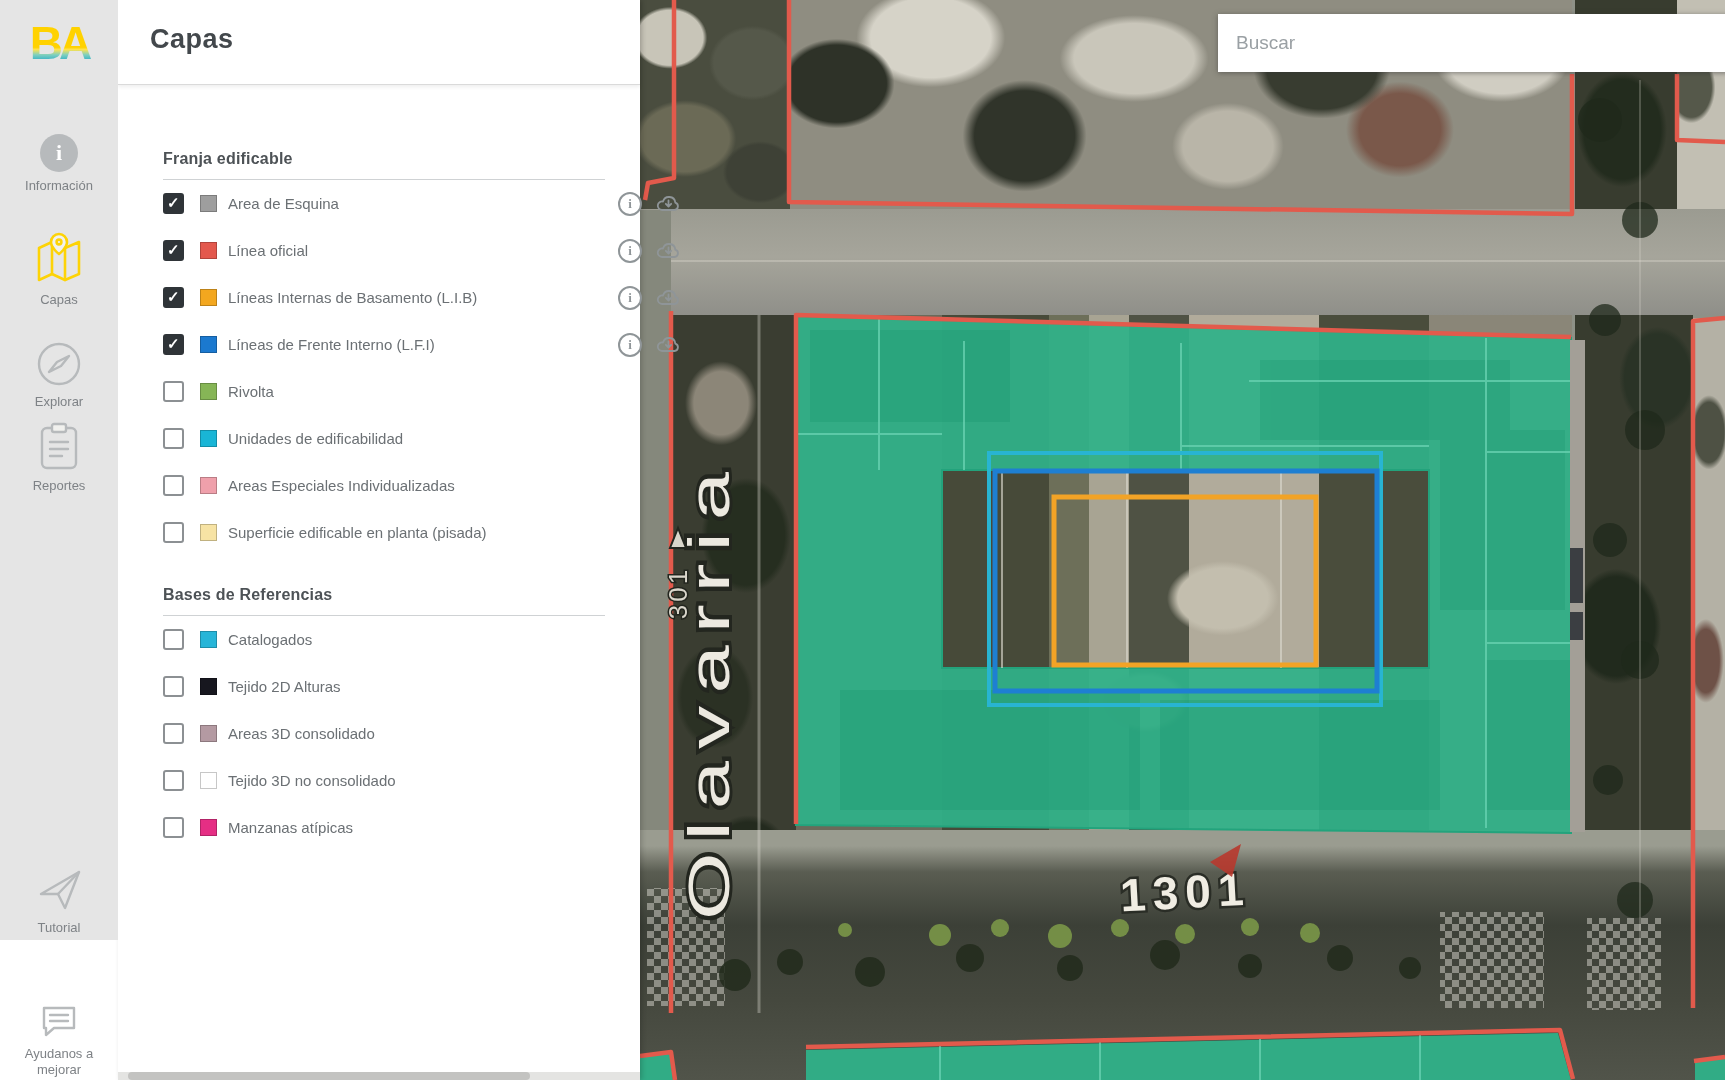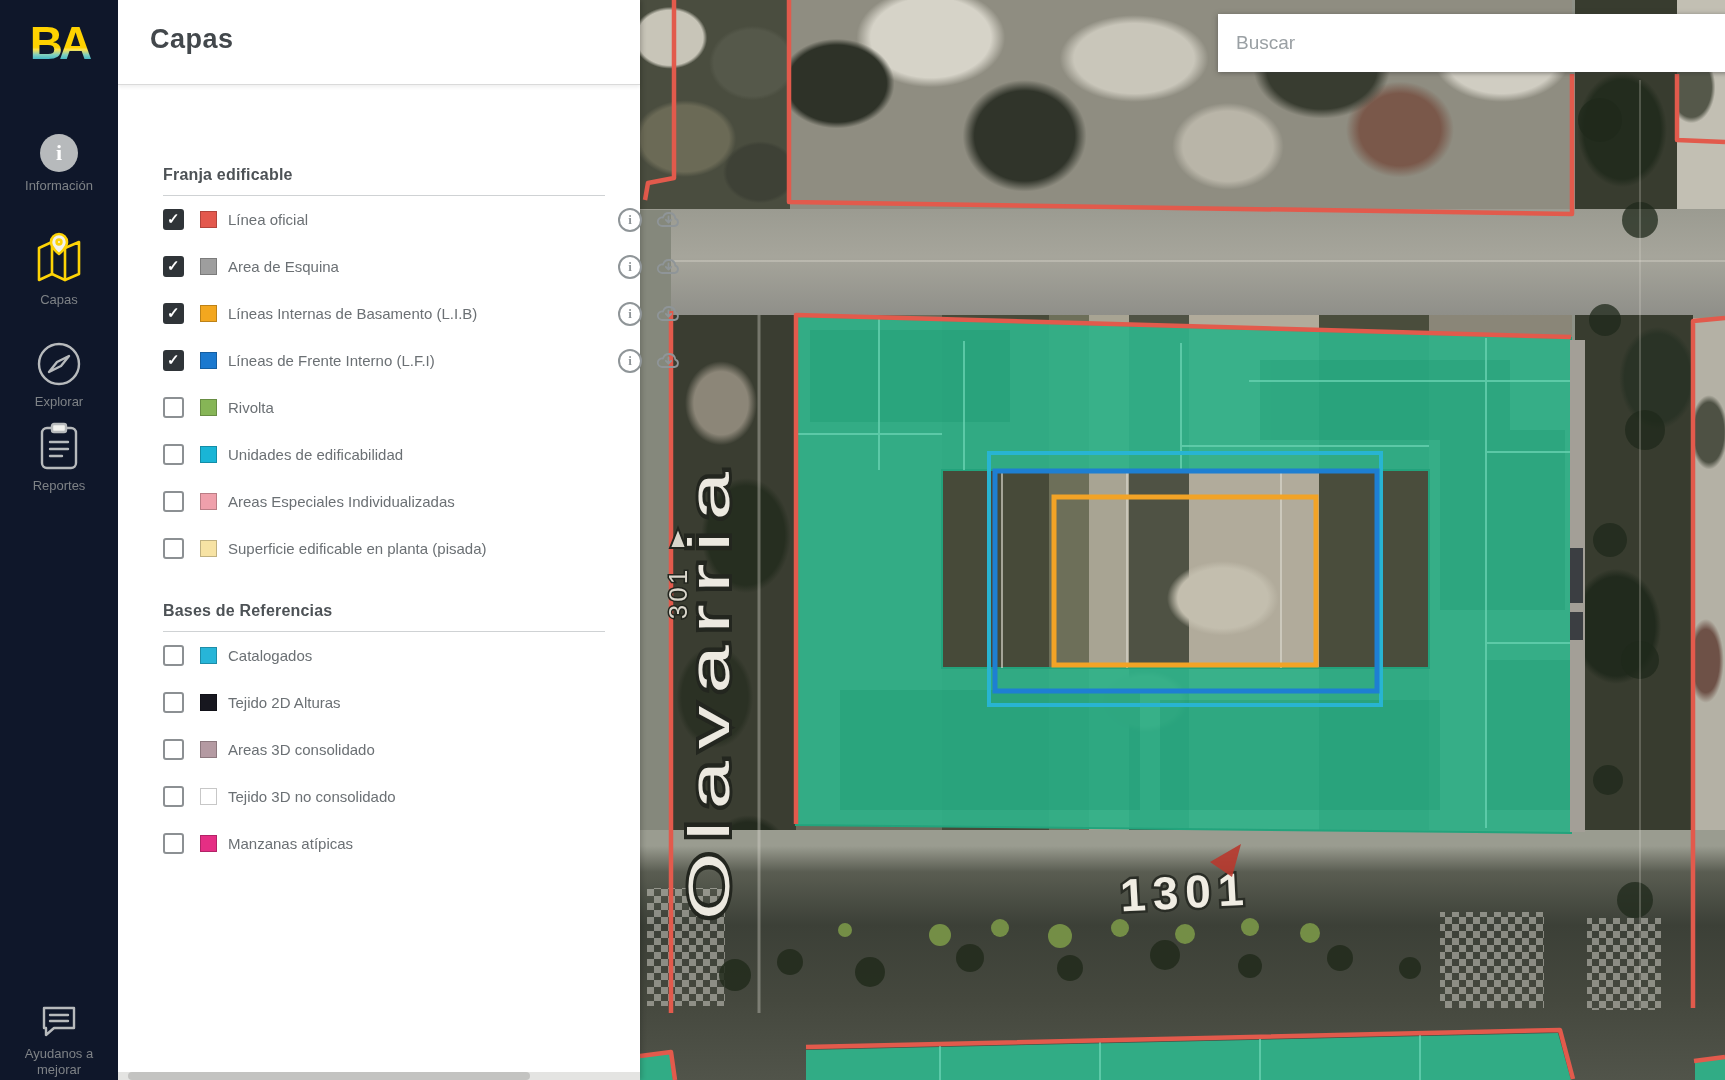--- a/index.html
+++ b/index.html
@@ -1,38 +1,38 @@
 <!DOCTYPE html>
 <html><head>
 <meta charset="utf-8">
 <style>
   html,body{margin:0;padding:0;background:#888;}
   #app{position:relative;width:1725px;height:1080px;overflow:hidden;
        font-family:"Liberation Sans",sans-serif;background:#fff;}
 
   
-  #sidebar{position:absolute;left:0;top:0;width:118px;height:1080px;background:#0f172a;z-index:6;}
+  #sidebar{position:absolute;left:0;top:0;width:118px;height:940px;background:#e5e5e5;z-index:6;}
   .logo{position:absolute;top:16px;left:0;width:118px;text-align:center;
         font-size:46px;font-weight:800;letter-spacing:-4px;
         background:linear-gradient(180deg,#ffd200 0%,#ffd200 58%,#ffe24d 62%,#7ecfc0 72%,#35b2c6 82%,#2b93c5 100%);
         -webkit-background-clip:text;background-clip:text;color:transparent;}
   .side-item{position:absolute;left:0;width:118px;text-align:center;color:#7e8286;font-size:13px;line-height:16px;cursor:pointer;}
   .side-item .ic{display:block;margin:0 auto 6px;}
   .ic-circle-i{width:38px;height:38px;border-radius:50%;background:#b7babc;color:#fff;
                font-size:22px;font-weight:700;line-height:38px;text-align:center;font-family:"Liberation Serif",serif;}
   svg.icstroke{stroke:#b7babc;fill:none;stroke-width:2.4;stroke-linejoin:round;stroke-linecap:round;}
   svg.icyellow{stroke:#fdd306;fill:none;stroke-width:2.6;stroke-linejoin:round;stroke-linecap:round;}
 
   
   #panel{position:absolute;left:118px;top:0;width:522px;height:1080px;background:#fff;z-index:5;
          box-shadow:2px 0 5px rgba(0,0,0,.18);}
   .panel-header{position:absolute;top:0;left:0;right:0;height:84px;background:#fff;
                 border-bottom:1px solid #dadada;box-shadow:0 2px 4px rgba(0,0,0,.07);}
   .panel-title{position:absolute;left:32px;top:24px;font-size:27px;font-weight:600;color:#43484c;letter-spacing:.5px;}
-  .panel-body{position:absolute;top:84px;left:0;right:0;bottom:0;padding:66px 0 0 45px;box-sizing:border-box;margin-top:16px;}
+  .panel-body{position:absolute;top:84px;left:0;right:0;bottom:0;padding:66px 0 0 45px;box-sizing:border-box;}
   .sec-title{font-size:16px;font-weight:700;color:#4d5256;letter-spacing:.2px;}
   .sec-rule{width:442px;height:1px;background:#cfd2d4;margin:11px 0 0 0;}
   .sec2{margin-top:30px;}
   .row{display:flex;align-items:center;height:47px;width:557px;}
   .cb{width:17px;height:17px;border:2px solid #8c9093;border-radius:3px;background:#fff;
       margin-right:16px;flex:0 0 auto;position:relative;cursor:pointer;}
   .cb.checked{background:#2f3438;border-color:#2f3438;}
   .cb.checked::after{content:"✓";position:absolute;left:2px;top:-1px;color:#fff;font-size:15px;font-weight:700;}
   .swatch{width:15px;height:15px;border:1px solid rgba(0,0,0,.22);margin-right:11px;flex:0 0 auto;}
   .lyr{font-size:15px;color:#6b7074;}
@@ -134,20 +134,27 @@
 
     <div class="side-item" style="top:422px">
       <svg class="ic icstroke" width="46" height="50" viewBox="0 0 46 50">
         <rect x="6" y="6" width="34" height="40" rx="5"></rect>
         <rect x="16" y="2" width="14" height="8" rx="2" fill="#f1f1ee"></rect>
         <path d="M14 20 H32 M14 27 H32 M14 34 H26"></path>
       </svg>
       <span>Reportes</span>
     </div>
 
+    <div class="side-item" style="top:862px">
+      <svg class="ic icstroke" width="52" height="52" viewBox="0 0 52 52">
+        <path d="M8 32 L46 10 L32 46 L25 32 Z"></path>
+        <path d="M25 32 L46 10"></path>
+      </svg>
+      <span>Tutorial</span>
+    </div>
 
     <div class="side-item" style="top:1004px">
       <svg class="ic icstroke" width="38" height="36" viewBox="0 0 38 36">
         <path d="M4 4 H34 V24 H14 L6 31 V24 H4 Z"></path>
         <path d="M10 11 H28 M10 17 H28"></path>
       </svg>
       <span style="display:block;width:96px;margin:0 auto">Ayudanos a mejorar</span>
     </div>
   </div>
 
@@ -155,35 +162,35 @@
     <div class="panel-header">
       <div class="panel-title">Capas</div>
     </div>
     <div class="panel-body">
 
       <div class="sec-title">Franja edificable</div>
       <div class="sec-rule"></div>
 
       <div class="row">
         <span class="cb checked"></span>
-        <span class="swatch" style="background-color: rgb(227, 88, 77);"></span>
-        <span class="lyr">Línea oficial</span>
+        <span class="swatch" style="background-color: rgb(158, 158, 158);"></span>
+        <span class="lyr">Area de Esquina</span>
         <span class="acts">
             <span class="ic-info"></span>
           <svg width="27" height="21" viewBox="0 0 27 21" style="stroke:#8f9598;fill:none;stroke-width:1.8;stroke-linecap:round;stroke-linejoin:round">
             <path d="M7 17 a4.3 4.3 0 1 1 1 -8.5 A6.3 6.3 0 0 1 20.3 9.6 a3.8 3.8 0 0 1 -0.8 7.4 Z"></path>
               <path d="M13.5 7.5 V13 M10.8 10.8 L13.5 13.5 L16.2 10.8"></path>
             </svg>
           </span>
       </div>
 
       <div class="row">
         <span class="cb checked"></span>
-        <span class="swatch" style="background-color: rgb(158, 158, 158);"></span>
-        <span class="lyr">Area de Esquina</span>
+        <span class="swatch" style="background-color: rgb(227, 88, 77);"></span>
+        <span class="lyr">Línea oficial</span>
         <span class="acts">
             <span class="ic-info"></span>
           <svg width="27" height="21" viewBox="0 0 27 21" style="stroke:#8f9598;fill:none;stroke-width:1.8;stroke-linecap:round;stroke-linejoin:round">
             <path d="M7 17 a4.3 4.3 0 1 1 1 -8.5 A6.3 6.3 0 0 1 20.3 9.6 a3.8 3.8 0 0 1 -0.8 7.4 Z"></path>
               <path d="M13.5 7.5 V13 M10.8 10.8 L13.5 13.5 L16.2 10.8"></path>
             </svg>
           </span>
       </div>
 
       <div class="row">

